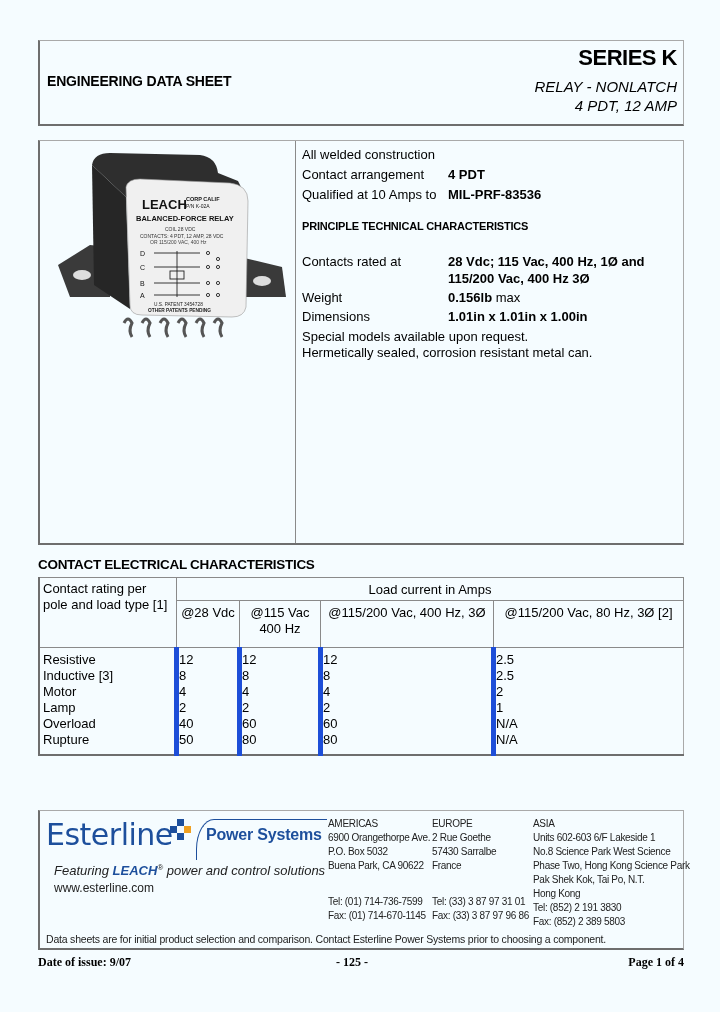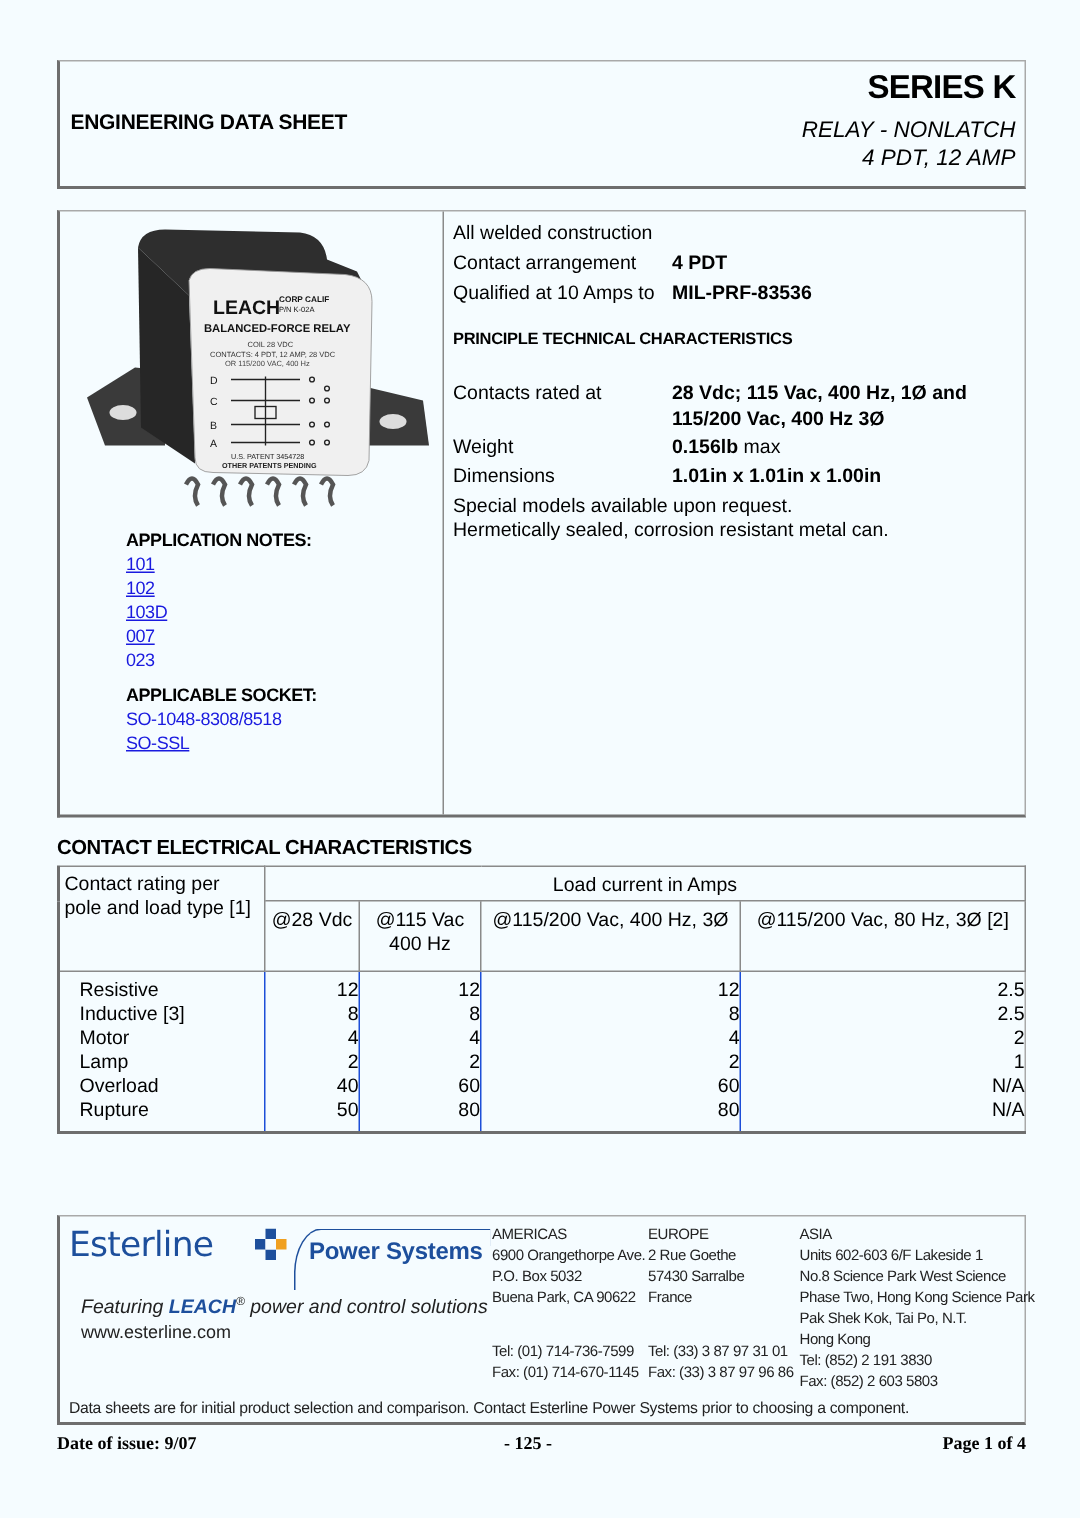--- a/index.html
+++ b/index.html
@@ -76,31 +76,31 @@
     border-right: 1px solid #a9a9a9;
     border-bottom: 2px solid #6e6e6e;
   }
   table.cec th, table.cec td { padding: 0; }
   table.cec th {
     font-weight: normal; vertical-align: top; border: 1px solid #8a8a8a;
   }
   table.cec th.rowhdr { text-align: left; padding: 3px 3px 0 3px; line-height: 16px; width: 130px; }
   table.cec th.span { text-align: center; height: 22px; vertical-align: middle; }
   table.cec th.col { text-align: center; padding: 4px 2px 0; height: 42px; line-height: 16px; }
-  table.cec td { line-height: 16px; text-align: right; border-left: 1px solid #1d4ed8; }
-  table.cec td.lbl { text-align: left; padding-left: 13px; border-left: none; }
+  table.cec td { line-height: 16px; text-align: left; border-left: 5px solid #1d4ed8; }
+  table.cec td.lbl { text-align: left; padding-left: 3px; border-left: none; }
   table.cec tr.first td { padding-top: 4px; }
   table.cec tr.last td { padding-bottom: 6px; }
 
   
   #footer { left: 38px; top: 810px; width: 646px; height: 140px; }
   .logo { position: absolute; left: 6px; top: 6px; width: 278px; height: 36px; }
   .logo .est {
     position: absolute; left: 0; top: 0;
-    font-size: 23px; color: #1d4f9c; letter-spacing: -0.5px; font-family: "DejaVu Sans", sans-serif;
+    font-size: 30px; color: #1d4f9c; letter-spacing: -0.5px; font-family: "DejaVu Sans", sans-serif;
   }
   .logo .mark { position: absolute; left: 124px; top: 2px; width: 22px; height: 22px; }
   .logo .arc {
     position: absolute; left: 150px; top: 2px; width: 130px; height: 40px;
     border-top: 1.5px solid #1d4f9c; border-left: 1.5px solid #1d4f9c;
     border-top-left-radius: 18px 30px;
   }
   .logo .ps {
     position: absolute; left: 160px; top: 9px;
     font-size: 16px; font-weight: bold; color: #1d4f9c; letter-spacing: -0.2px;
@@ -176,32 +176,20 @@
     <g fill="none" stroke="#555" stroke-width="3">
       <path d="M74,176 q4,-8 8,0 q-4,8 0,14"></path>
       <path d="M92,176 q4,-8 8,0 q-4,8 0,14"></path>
       <path d="M110,176 q4,-8 8,0 q-4,8 0,14"></path>
       <path d="M128,176 q4,-8 8,0 q-4,8 0,14"></path>
       <path d="M146,176 q4,-8 8,0 q-4,8 0,14"></path>
       <path d="M164,176 q4,-8 8,0 q-4,8 0,14"></path>
     </g>
   </svg>
 
-  <div class="notes">
-    <div class="hdr">APPLICATION NOTES:</div>
-    <a href="#">101</a>
-    <a href="#">102</a>
-    <a href="#">103D</a>
-    <a href="#">007</a>
-    <span class="plain">023</span>
-    <div class="gap"></div>
-    <div class="hdr">APPLICABLE SOCKET:</div>
-    <span class="plain">SO-1048-8308/8518</span>
-    <a href="#">SO-SSL</a>
-  </div>
 
   <div class="spec" style="top:6px;">All welded construction</div>
   <div class="spec-row" style="top:26px;">
     <span>Contact arrangement</span>
     <span class="val">4 PDT</span>
   </div>
   <div class="spec-row" style="top:46px;">
     <span>Qualified at 10 Amps to</span>
     <span class="val">MIL-PRF-83536</span>
   </div>
@@ -320,21 +308,21 @@
       </div>
   </div>
   <div class="addr" style="left:493px;">
     <div class="ln">ASIA</div>
     <div class="ln">Units 602-603 6/F Lakeside 1</div>
     <div class="ln">No.8 Science Park West Science</div>
     <div class="ln">Phase Two, Hong Kong Science Park</div>
     <div class="ln">Pak Shek Kok, Tai Po, N.T.</div>
     <div class="ln">Hong Kong</div>
     <div class="ln">Tel: (852) 2 191 3830</div>
-    <div class="ln">Fax: (852) 2 603 5803</div>
+    <div class="ln">Fax: (852) 2 389 5803</div>
   </div>
 
   <div class="disclaimer">Data sheets are for initial product selection and comparison. Contact Esterline Power Systems prior to choosing a component.</div>
 </div>
 
 <div class="foot-row" style="left:38px;">Date of issue: 9/07</div>
 <div class="foot-row" style="left:336px;">- 125 -</div>
 <div class="foot-row" style="right:36px;">Page 1 of 4</div>
 
 </body></html>

